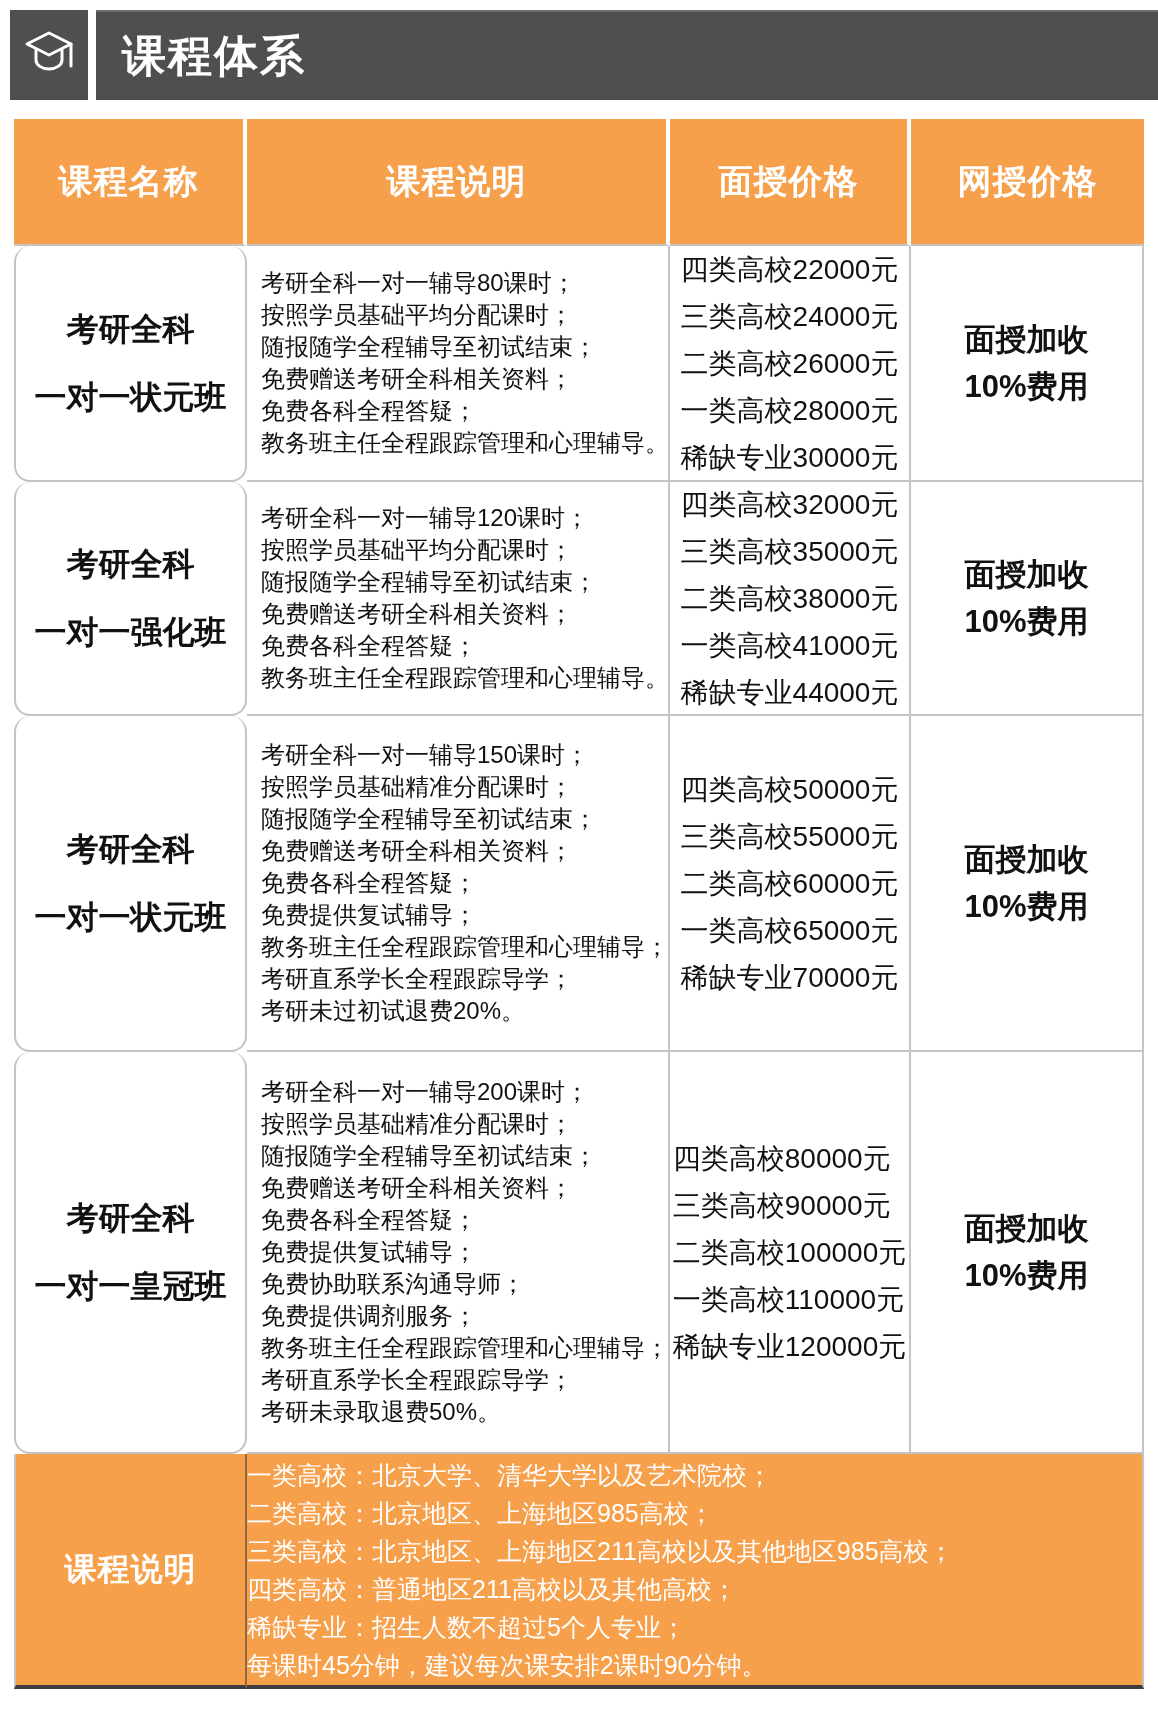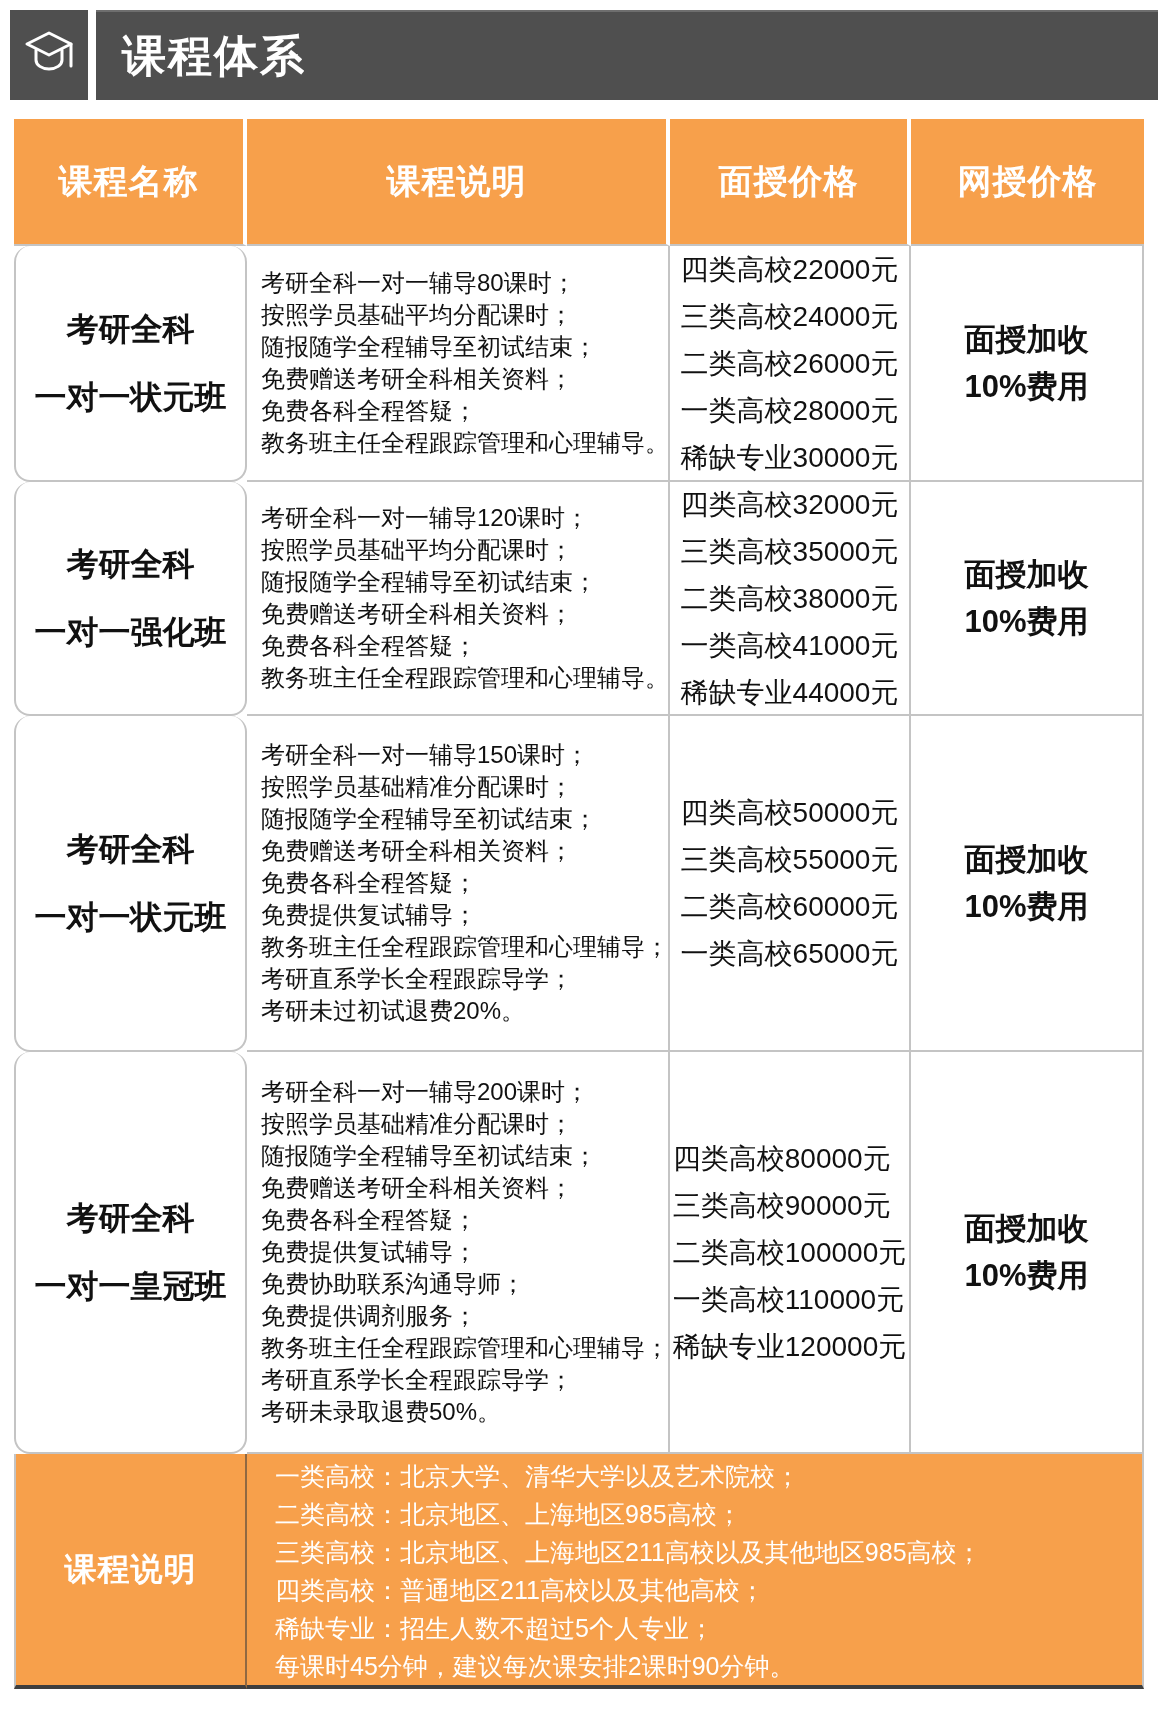--- a/index.html
+++ b/index.html
@@ -70,24 +70,22 @@
     background:var(--orange);
     align-items:center;
     border-left:2px solid var(--bl);
     border-right:2px solid rgba(60,60,60,.55);
     border-bottom:4px solid var(--footer-bottom);
   }
   .f-label span{color:#ffffff;font-size:32px;font-weight:bold;letter-spacing:1px;}
   .f-notes{
     background:var(--orange);
     grid-column:2 / 5;
-    padding-left:28px;
     border-right:2px solid var(--bl);
     border-bottom:4px solid var(--footer-bottom);
-    justify-content:flex-end;
   }
   .f-notes .line{color:#ffffff;font-size:25px;line-height:38px;white-space:nowrap;}
 </style>
 </head>
 <body>
 
 <div class="topbar">
   <div class="icon-box">
     <svg width="52" height="56" viewBox="0 0 52 56" fill="none">
       <path d="M26 6 L48 17 L26 28 L4 17 Z" stroke="#ffffff" stroke-width="3" stroke-linejoin="round" fill="none"></path>
@@ -191,20 +189,21 @@
         <div class="line">考研直系学长全程跟踪导学；</div>
         <div class="line">考研未过初试退费20%。</div>
       </div>
   </div>
   <div class="cell bcell prices r3">
     <div class="block">
         <div class="line">四类高校50000元</div>
         <div class="line">三类高校55000元</div>
         <div class="line">二类高校60000元</div>
         <div class="line">一类高校65000元</div>
+        <div class="line">稀缺专业70000元</div>
       </div>
   </div>
   <div class="cell bcell offline r3">
     <div>
         <div class="line">面授加收</div>
         <div class="line">10%费用</div>
       </div>
   </div>
 
   <div class="cell bcell c-first name r4">

